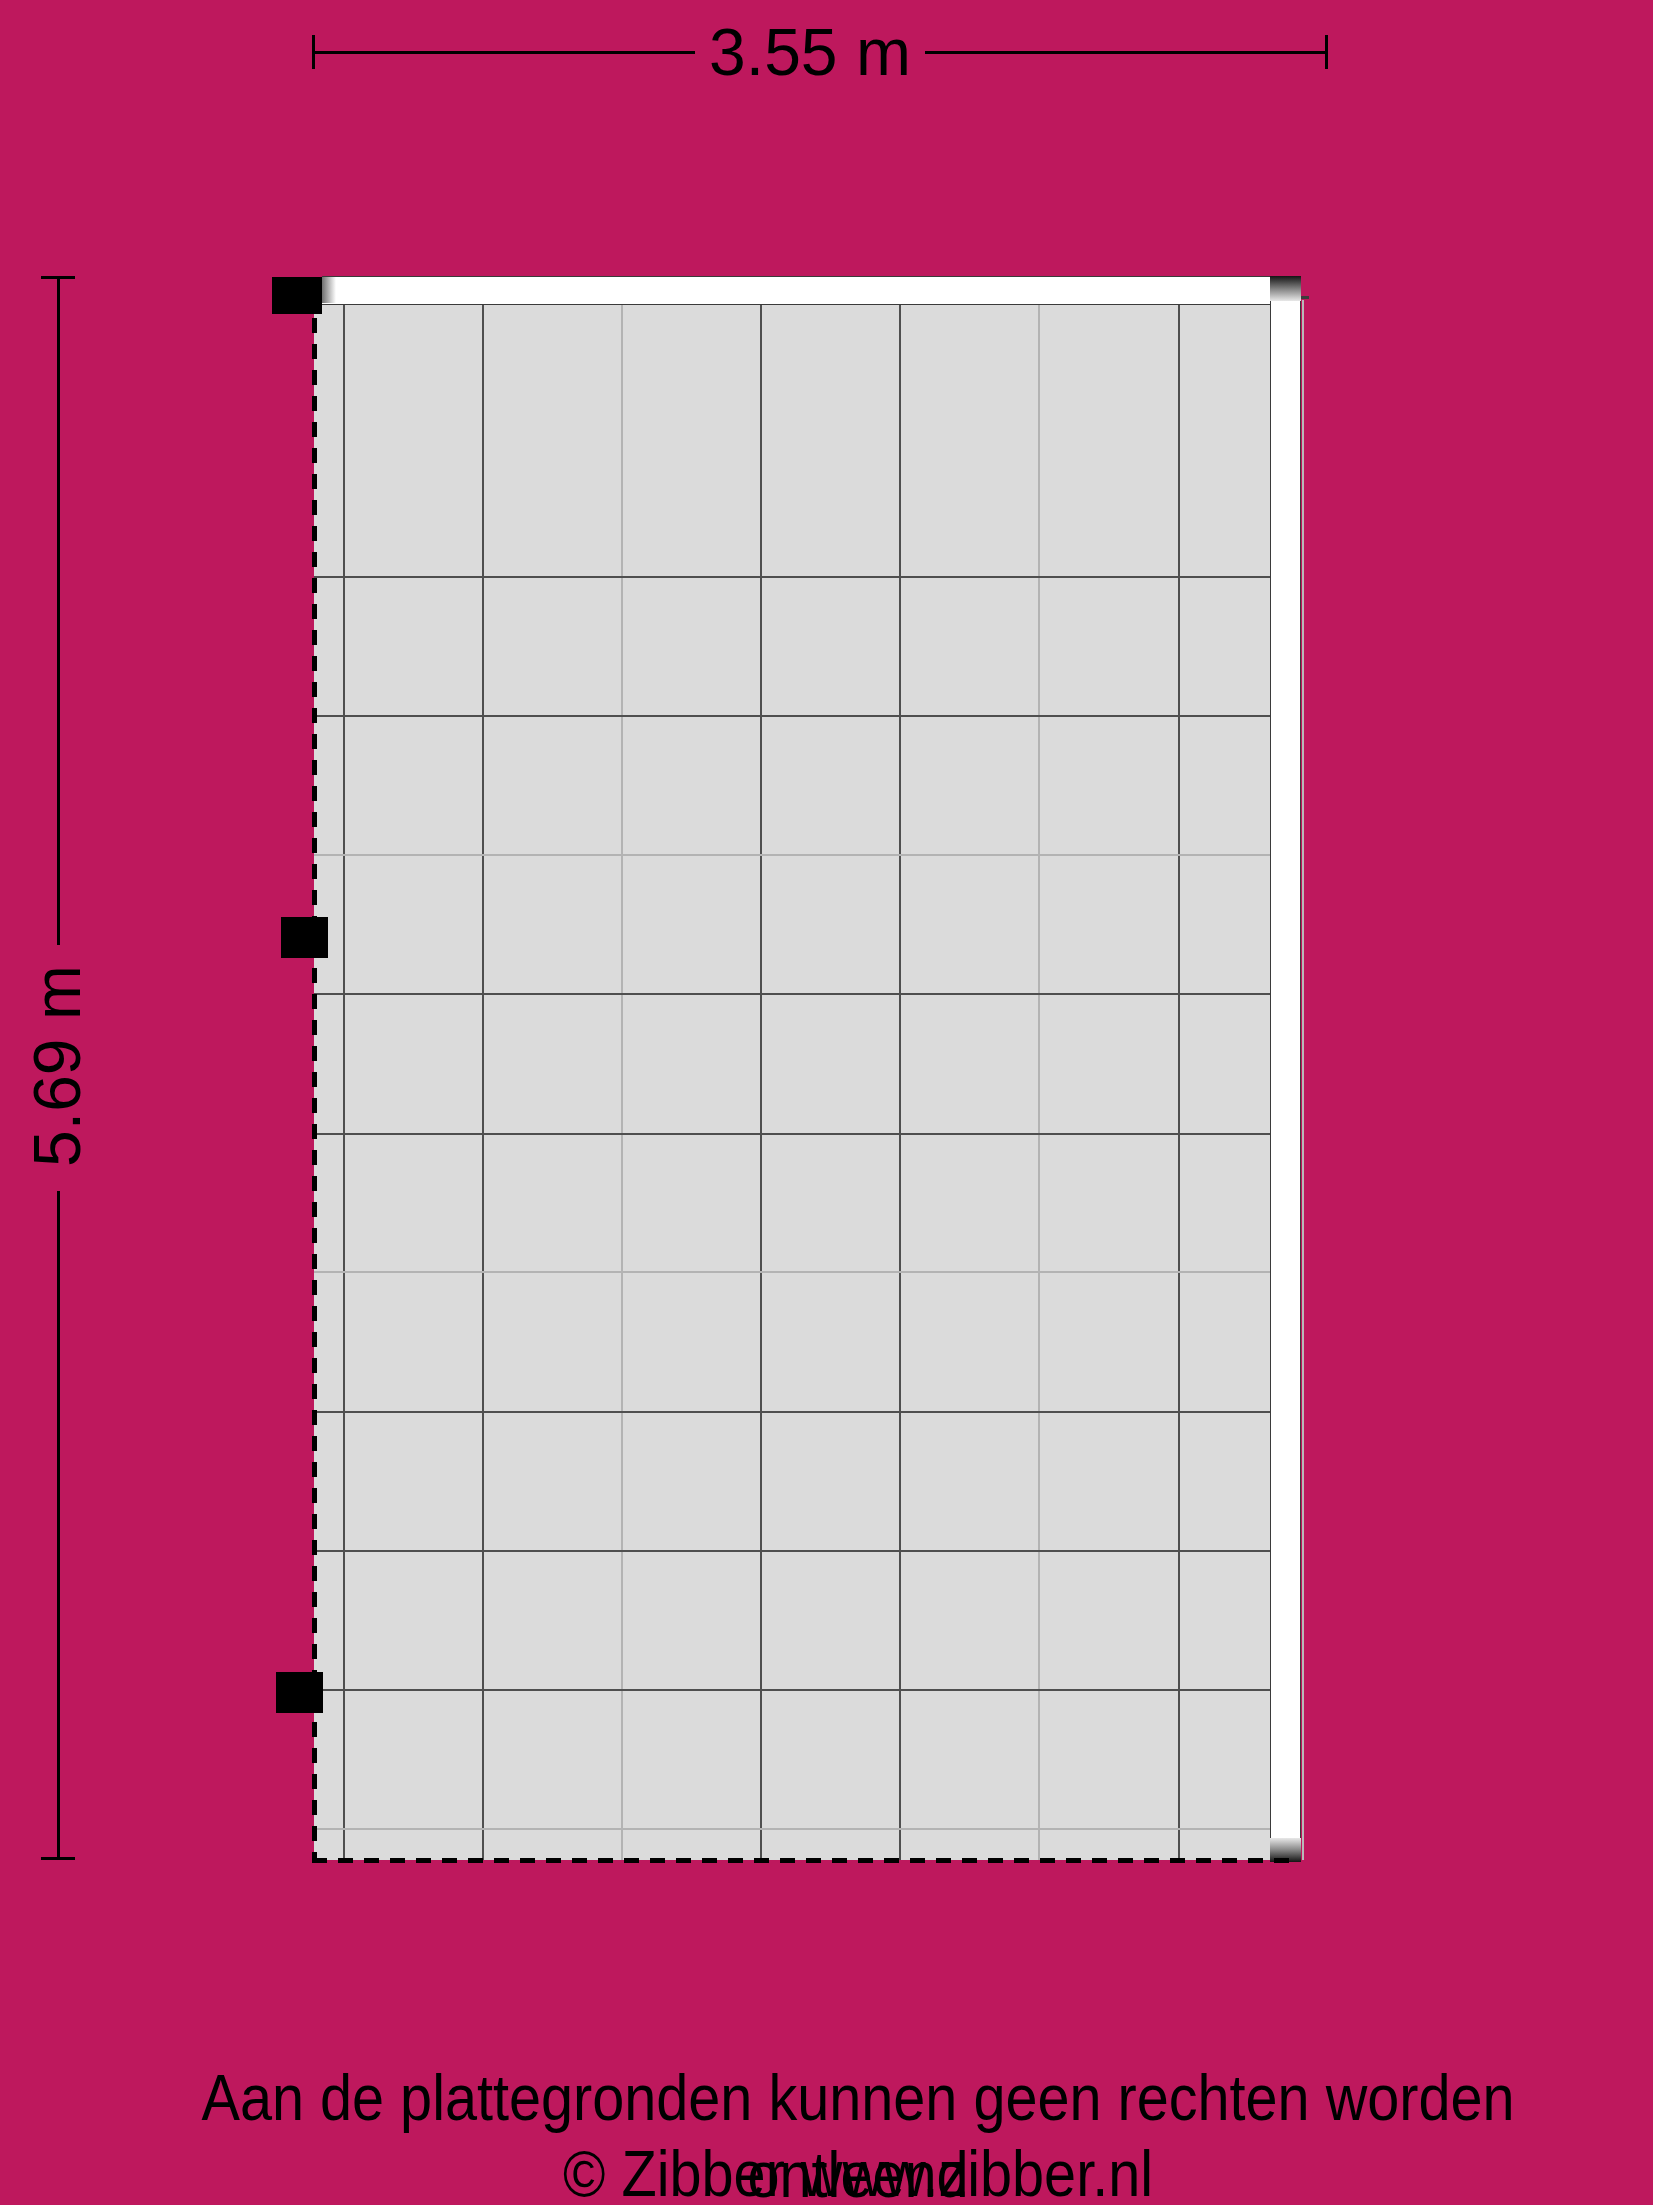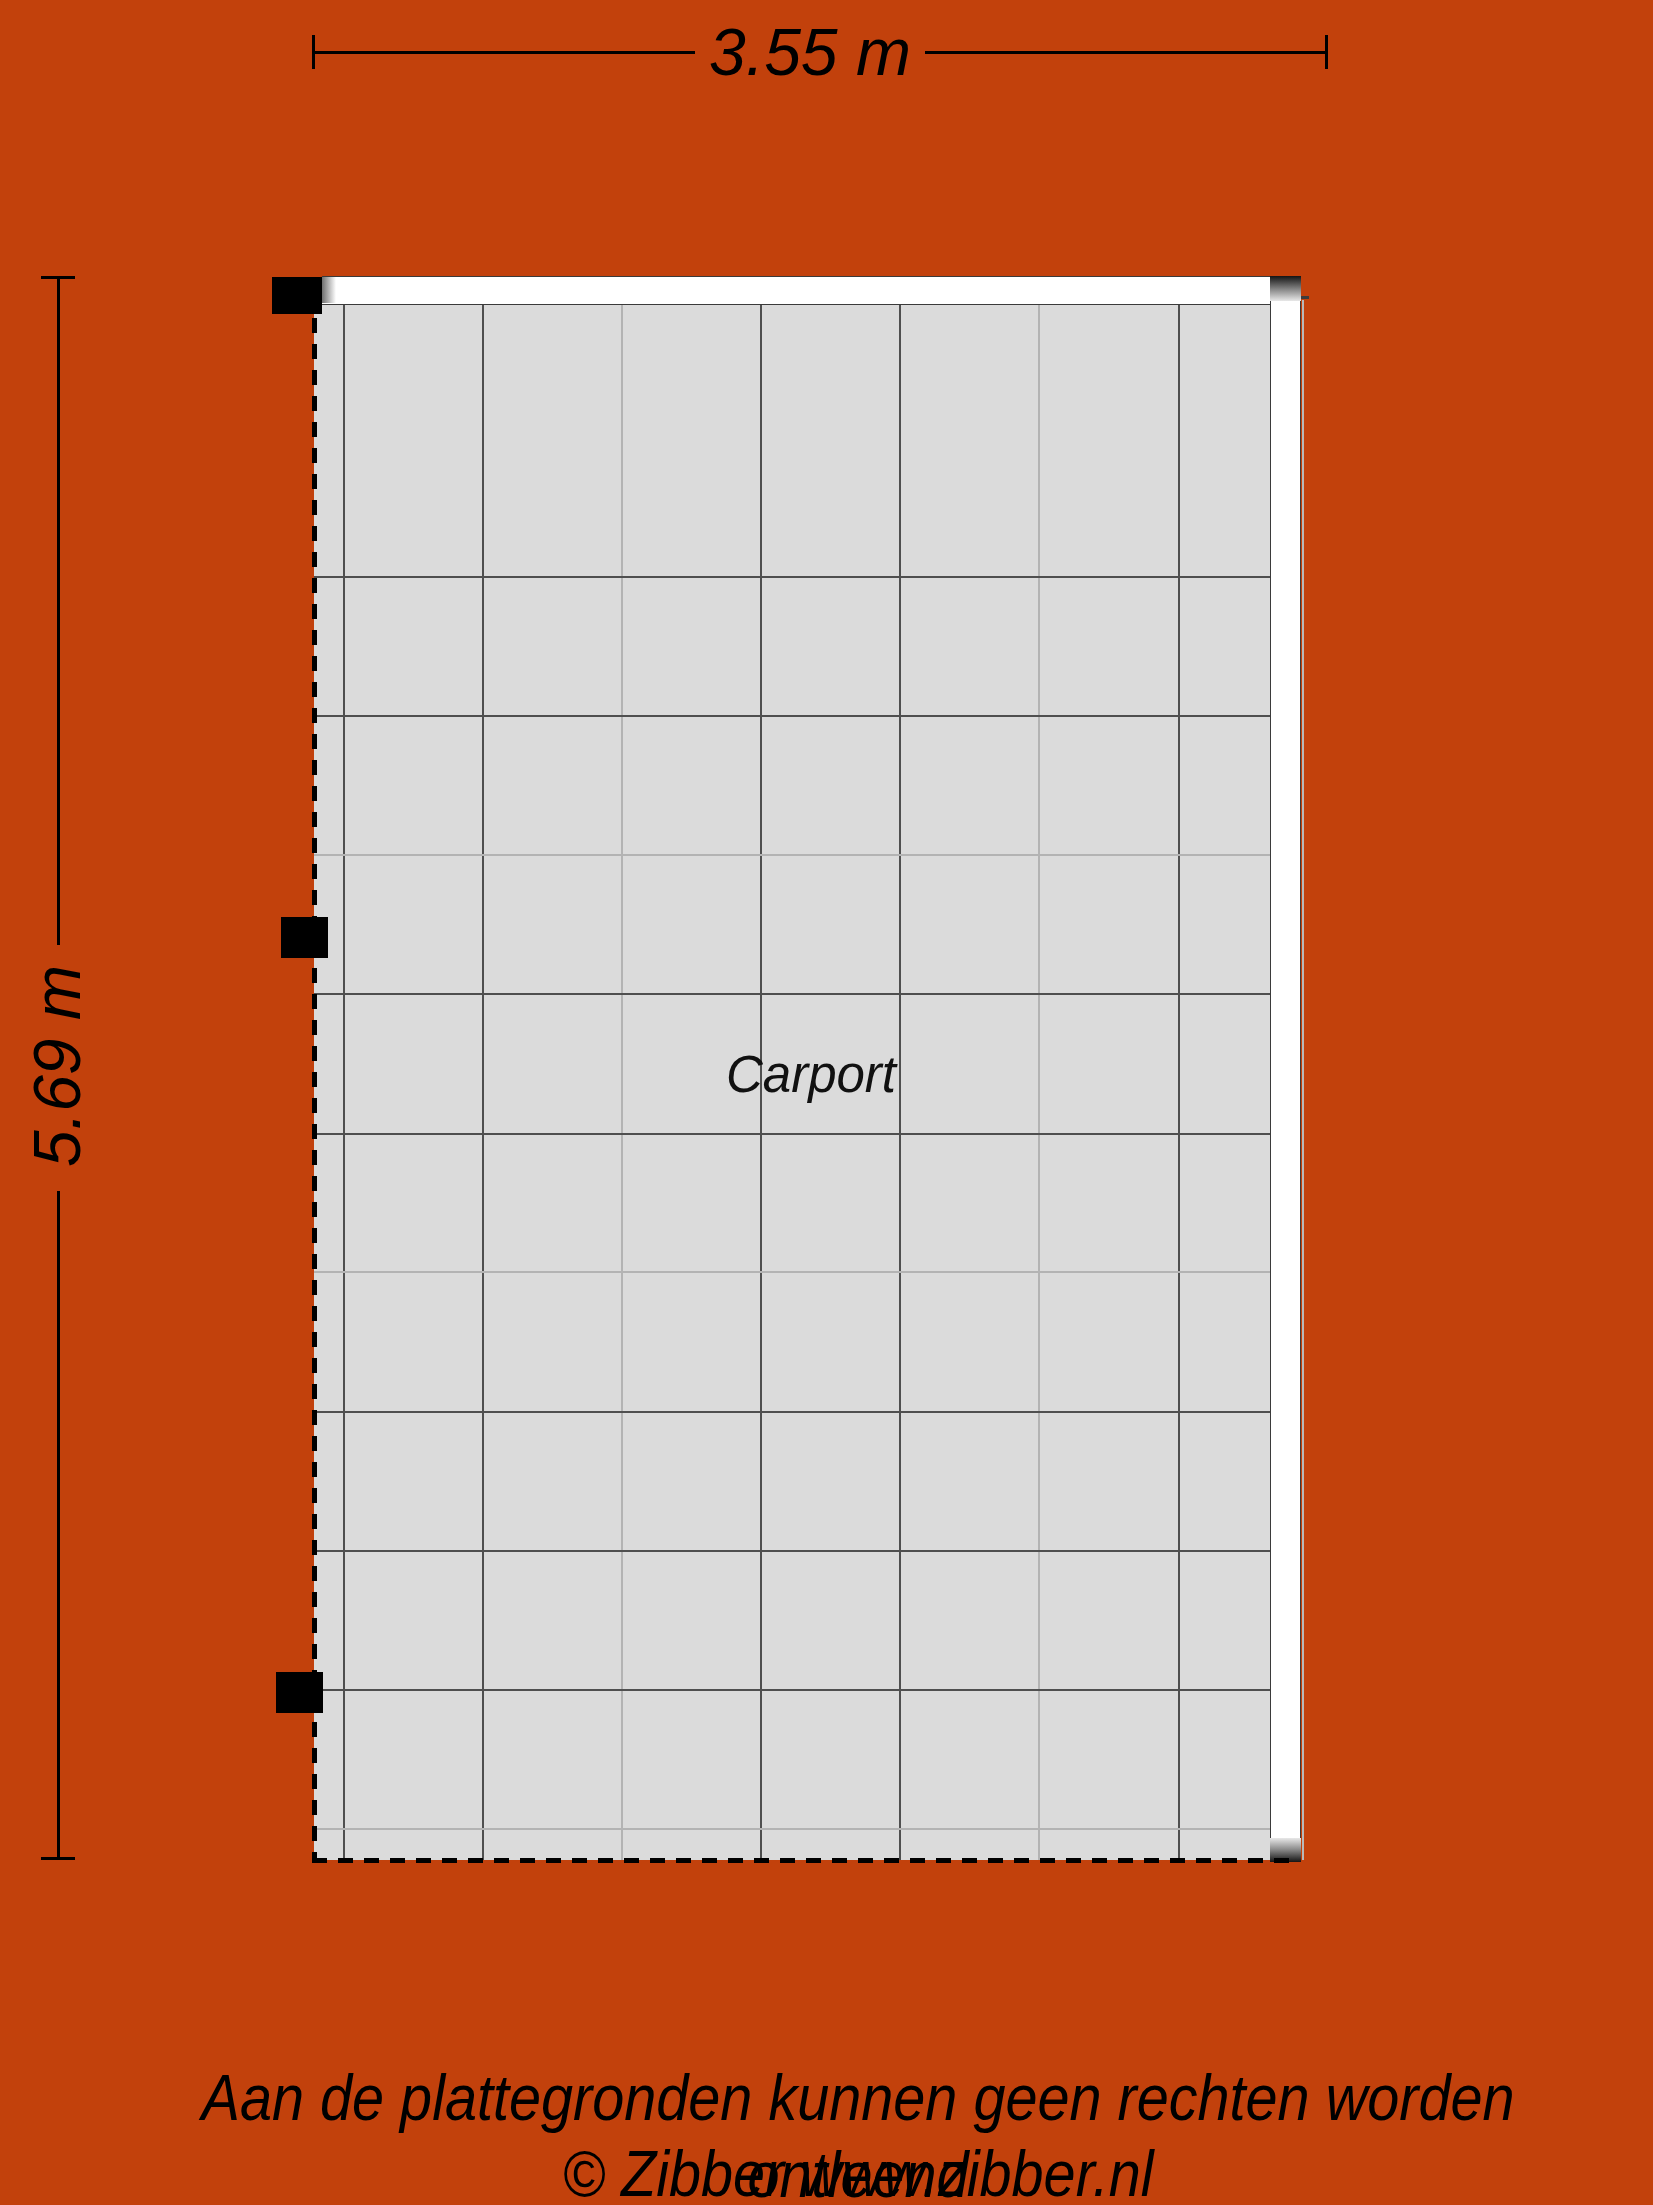--- a/index.html
+++ b/index.html
@@ -1,17 +1,17 @@
 <!DOCTYPE html>
 <html style="--floor-fill: #dbdbdb; --grid-dark: #4f4f4f; --grid-light: #b3b3b3; --outline: #3a3a3a; --post: #000000; --band-fill: #ffffff;font-size:12.3px"><head>
 <meta charset="utf-8">
 <style>
   html,body{margin:0;padding:0;background:#ffffff;}
   body{width:1654px;height:2205px;position:relative;font-family:"Liberation Sans",sans-serif;}
-  .canvas{position:absolute;inset:0;background:#c2410c;overflow:hidden;font-style:italic;}
+  .canvas{position:absolute;inset:0;background:#be185d;overflow:hidden;}
 
   
   .floor{position:absolute;left:314px;top:305px;width:956px;height:1555px;background:var(--floor-fill);overflow:hidden;z-index:1;}
   .gl{position:absolute;}
   .gl.v{top:0;bottom:0;width:1.5px;}
   .gl.h{left:0;right:0;height:1.5px;}
   .gl.dark{background:var(--grid-dark);}
   .gl.light{background:var(--grid-light);}
 
   
@@ -103,19 +103,18 @@
 
   <div class="dash-left"></div>
   <div class="dash-bottom"></div>
 
   <div>
       <div class="post" style="left: 272px; top: 277px; width: 50px; height: 37px;"></div>
       <div class="post" style="left: 281px; top: 917px; width: 47px; height: 41px;"></div>
       <div class="post" style="left: 276px; top: 1672px; width: 47px; height: 41px;"></div>
     </div>
 
-  <div class="room-label">Carport</div>
 
   <div class="footer-line footer-1">Aan de plattegronden kunnen geen rechten worden ontleend</div>
   <div class="footer-line footer-2">© Zibber www.zibber.nl</div>
 
 </div>
 
 
 </body></html>

